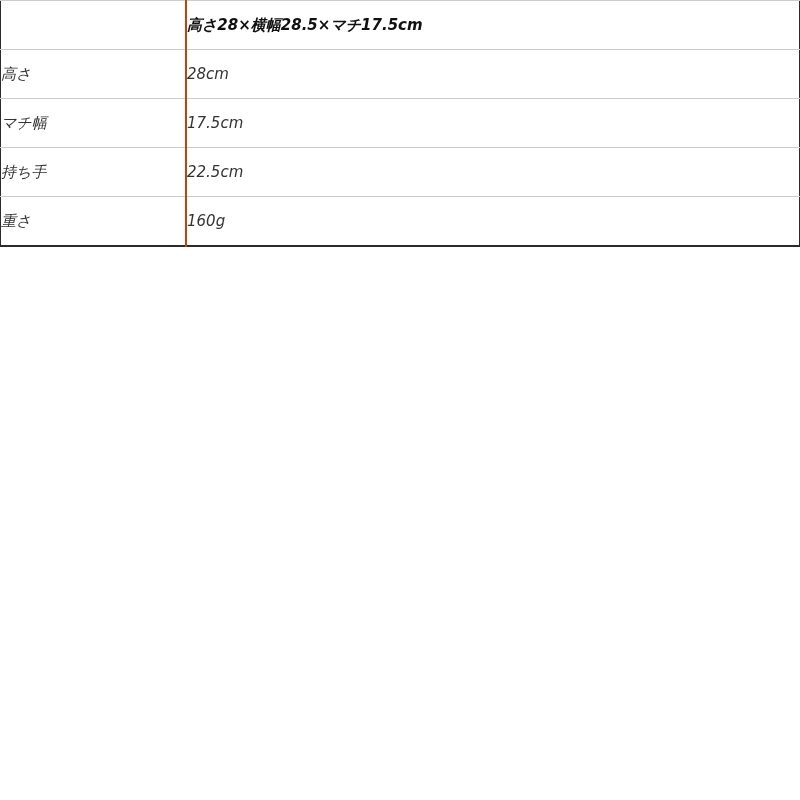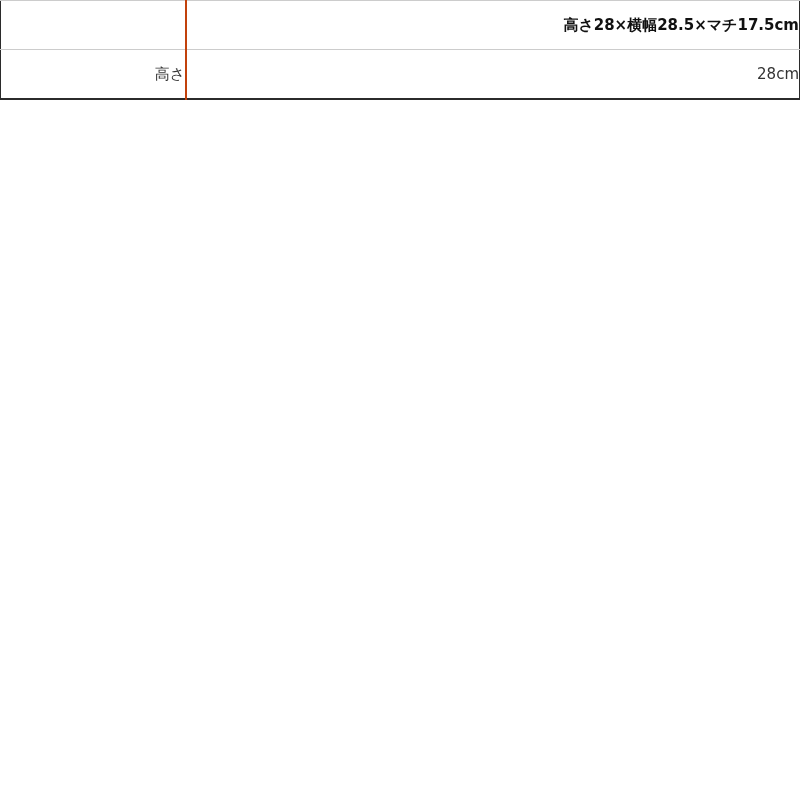--- a/index.html
+++ b/index.html
@@ -20,25 +20,26 @@
     
     border-left: 1px solid #2b2b2b;
     border-right: 1px solid #2b2b2b;
     border-bottom: 2px solid #2b2b2b;
     border-top: 1px solid #dddddd;
   }
   table.size-spec th,
   table.size-spec td {
     height: 48px;
     padding: 0;
-    text-align: right;
+    text-align: left;
     vertical-align: middle;
     font-size: 15px;
     border-top: 1px solid #cccccc; 
     background: #ffffff;
+    font-style: italic;
   }
   table.size-spec .col-label {
     width: 184px;
     border-right: 2px solid #c2410c; 
   }
   table.size-spec thead th {
     font-weight: bold;
     color: #111111;
   }
   table.size-spec tbody td {
@@ -59,16 +60,28 @@
     <tr>
       <th class="col-label"></th>
       <th class="col-value">高さ28×横幅28.5×マチ17.5cm</th>
     </tr>
   </thead>
   <tbody>
     <tr>
       <td class="col-label">高さ</td>
       <td class="col-value">28cm</td>
     </tr>
+    <tr>
+      <td class="col-label">マチ幅</td>
+      <td class="col-value">17.5cm</td>
+    </tr>
+    <tr>
+      <td class="col-label">持ち手</td>
+      <td class="col-value">22.5cm</td>
+    </tr>
+    <tr>
+      <td class="col-label">重さ</td>
+      <td class="col-value">160g</td>
+    </tr>
   </tbody>
 </table>
 
 <div class="below-area"></div>
 
 </body></html>

